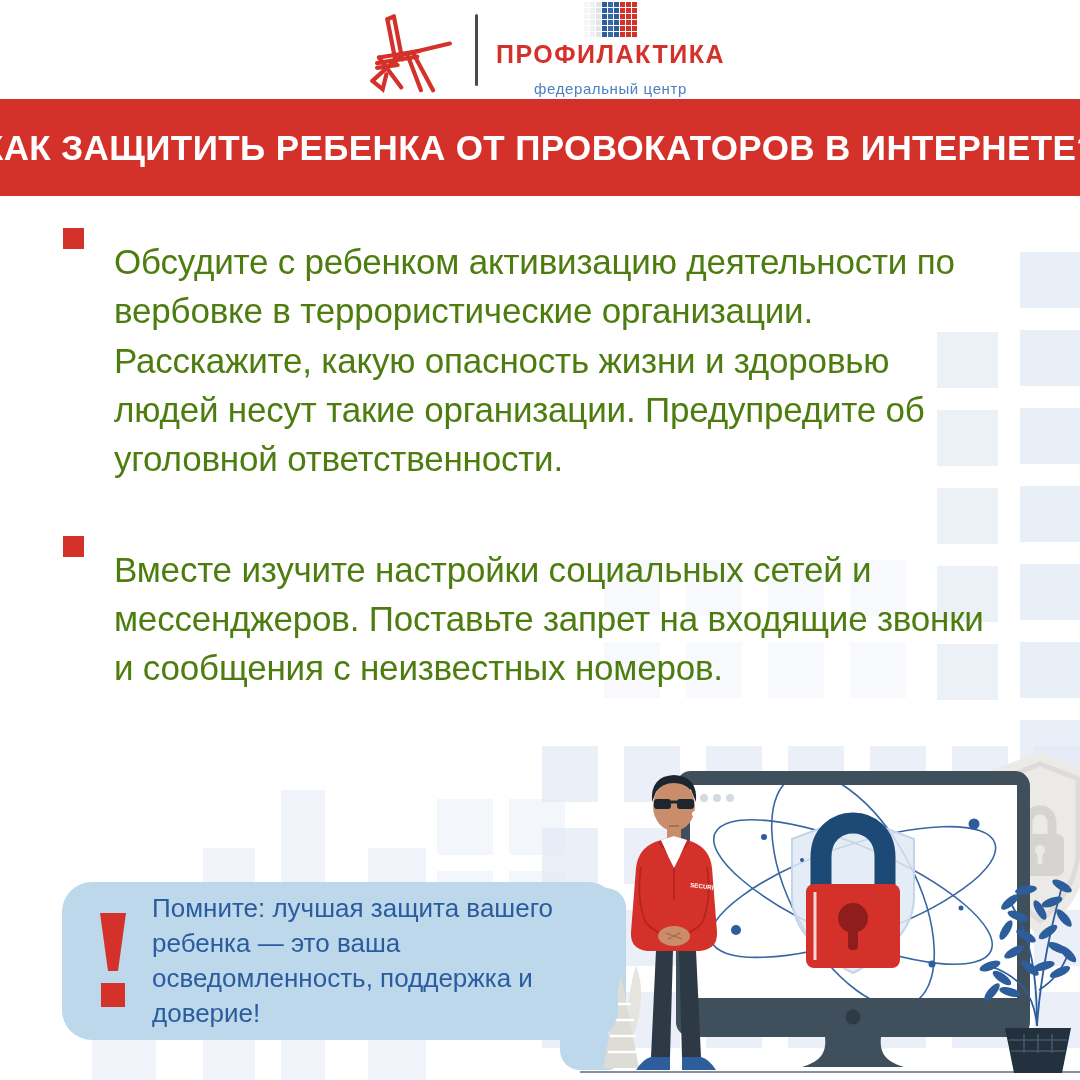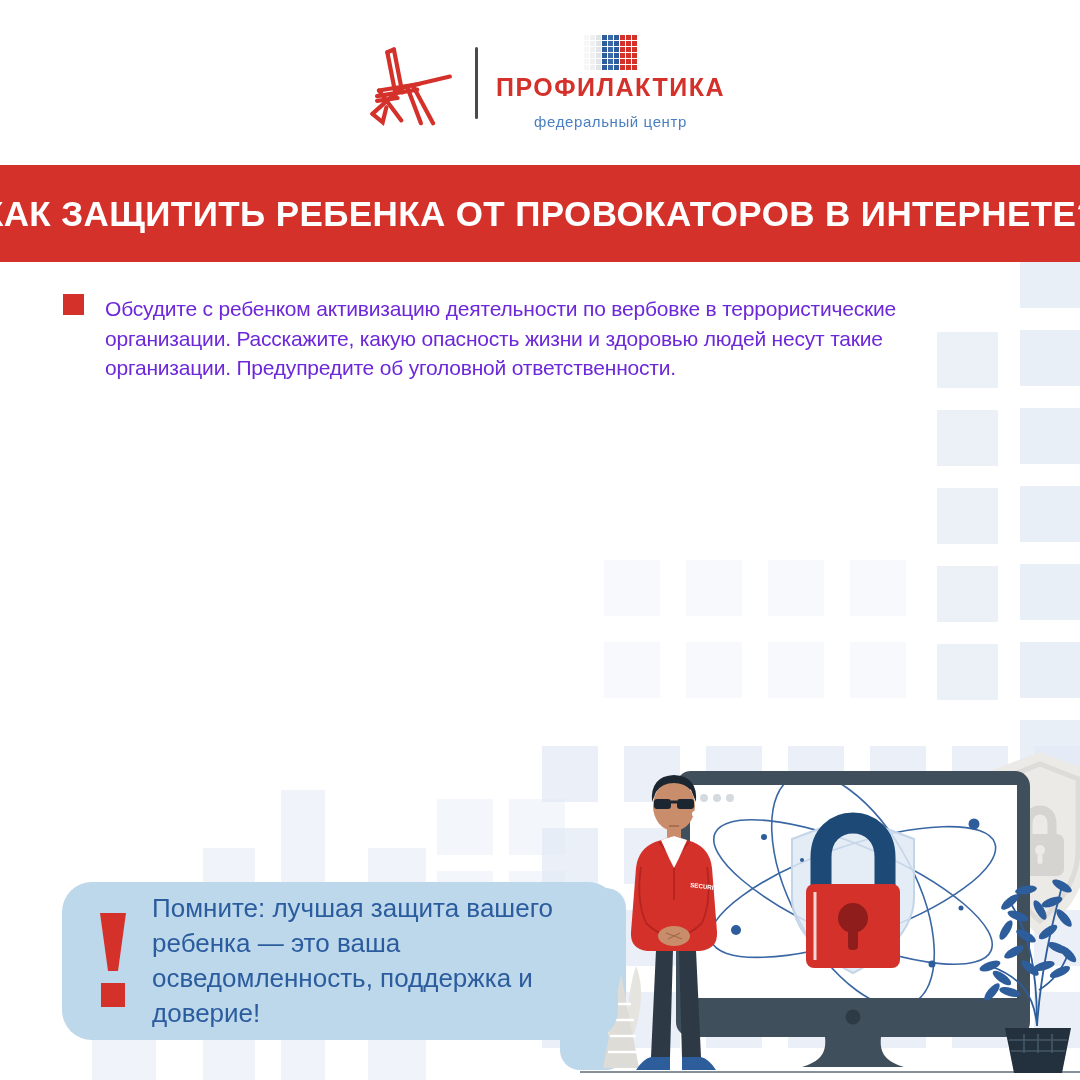--- a/index.html
+++ b/index.html
@@ -8,21 +8,21 @@
     position:relative;width:1080px;height:1080px;margin:0 auto;
     background:#ffffff;overflow:hidden;
     font-family:"Liberation Sans","DejaVu Sans",sans-serif;
   }
   
   .decor{position:absolute;inset:0;z-index:0;}
   .decor .sq{position:absolute;background:#e7edf6;}
   .decor .bar{position:absolute;background:#e9eef6;}
   
   .header{
-    position:relative;z-index:2;height:165px;background:#fff;
+    position:relative;z-index:2;height:99px;background:#fff;
     display:flex;align-items:center;justify-content:center;gap:18px;
   }
   .chair-logo{width:102px;height:84px;flex:0 0 auto;margin-top:2px;}
   .header-divider{width:3px;height:72px;background:#4a4a4a;border-radius:2px;flex:0 0 auto;}
   .brand{display:flex;flex-direction:column;align-items:center;min-width:230px;}
   .brand-grid{display:grid;grid-template-columns:repeat(9,5px);grid-auto-rows:5px;gap:1px;margin-bottom:4px;}
   .brand-grid i{display:block;}
   .brand-name{font-size:25px;font-weight:bold;letter-spacing:1.5px;color:#d5312b;line-height:1.05;}
   .brand-sub{font-size:15px;color:#4a7fc1;letter-spacing:.6px;margin-top:12px;}
   
@@ -32,21 +32,21 @@
   }
   .banner h1{
     margin:0;color:#ffffff;font-size:35px;font-weight:bold;letter-spacing:.4px;
     text-align:center;white-space:nowrap;
   }
   
   .content{position:relative;z-index:1;padding:24px 60px 0 63px;}
   .bullets{list-style:none;margin:0;padding:0;}
   .bullets li{display:flex;align-items:flex-start;margin-bottom:27px;}
   .bullet-marker{flex:0 0 auto;width:21px;height:21px;background:#d5312b;margin:8px 13px 0 0;}
-  .bullets p{margin:8px;font-size:21px;line-height:1.41;color:#6d28d9;max-width:915px;letter-spacing:-0.2px;}
+  .bullets p{margin:17px;font-size:35px;line-height:1.41;color:#4d7c0f;max-width:915px;letter-spacing:-0.2px;}
   
   .callout{
     position:absolute;z-index:3;left:62px;top:882px;width:556px;height:158px;
     background:#bdd7eb;border-radius:30px;display:flex;align-items:center;padding:0 30px 0 34px;
   }
   .callout-icon{flex:0 0 auto;margin-right:22px;}
   .callout p{margin:0;font-size:26px;line-height:1.34;font-weight:normal;color:#2b5c9e;max-width:470px;}
   
   .illustration{position:absolute;z-index:2;left:540px;top:740px;width:540px;height:340px;}
 </style>
@@ -167,20 +167,24 @@
   <div class="banner">
     <h1>КАК ЗАЩИТИТЬ РЕБЕНКА ОТ ПРОВОКАТОРОВ В ИНТЕРНЕТЕ?</h1>
   </div>
 
   <main class="content">
     <ul class="bullets">
       <li>
         <span class="bullet-marker"></span>
         <p>Обсудите с ребенком активизацию деятельности по вербовке в террористические организации. Расскажите, какую опасность жизни и здоровью людей несут такие организации. Предупредите об уголовной ответственности.</p>
       </li>
+      <li>
+        <span class="bullet-marker"></span>
+        <p>Вместе изучите настройки социальных сетей и мессенджеров. Поставьте запрет на входящие звонки и сообщения с неизвестных номеров.</p>
+      </li>
     </ul>
   </main>
 
   <svg class="illustration" viewBox="0 0 540 340">
     <g id="svg-decor">
         <rect x="2" y="6" width="56" height="56" fill="#e3eaf5" opacity="0.75"></rect>
         <rect x="2" y="88" width="56" height="56" fill="#e3eaf5" opacity="0.75"></rect>
         <rect x="2" y="170" width="56" height="56" fill="#e3eaf5" opacity="0.75"></rect>
         <rect x="2" y="252" width="56" height="56" fill="#e3eaf5" opacity="0.75"></rect>
         <rect x="84" y="6" width="56" height="56" fill="#e3eaf5" opacity="0.75"></rect>

